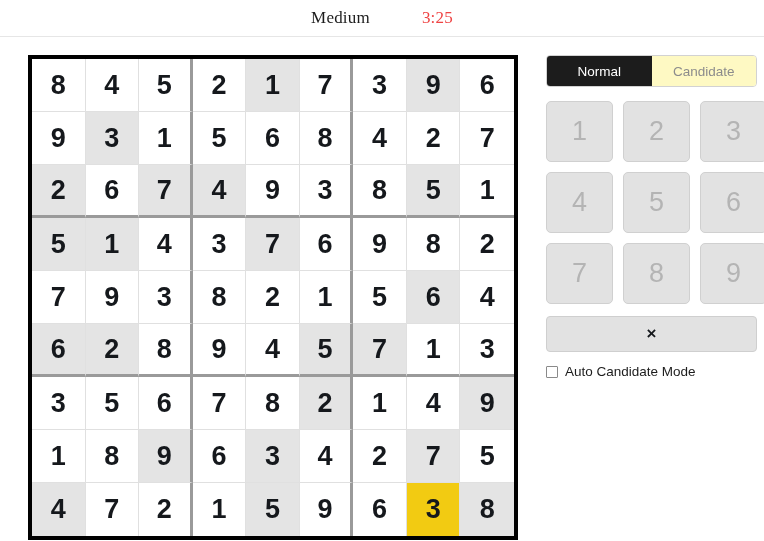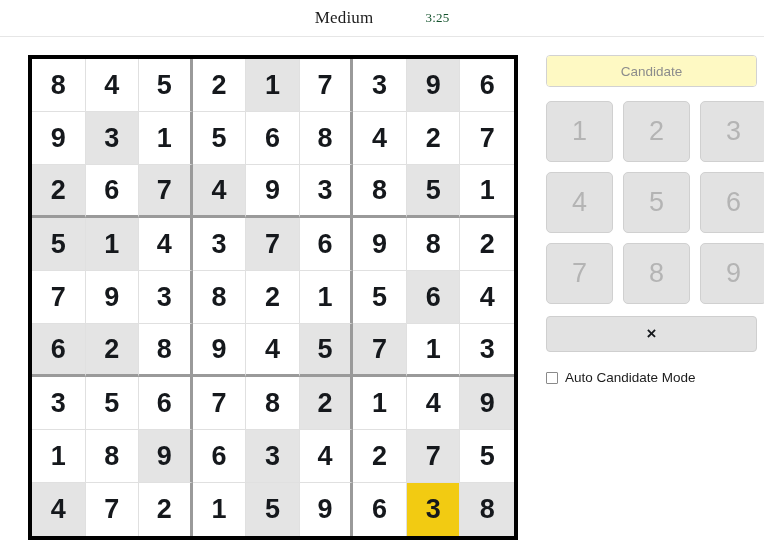--- a/index.html
+++ b/index.html
@@ -19,21 +19,21 @@
     border-bottom: 1px solid #e6e6e6;
     display: flex; align-items: center; justify-content: center;
   }
   .header-inner { display: flex; align-items: center; gap: 52px; }
   .difficulty {
     font-family: "Liberation Serif", serif;
     font-size: 17px; color: #1c1c1c; letter-spacing: .2px;
   }
   .timer {
     font-family: "Liberation Serif", serif;
-    font-size: 13px; color: #14532d; letter-spacing: .2px;
+    font-size: 17px; color: #ef4444; letter-spacing: .2px;
   }
 
   
   .board-wrap {
     position: absolute; left: 28px; top: 55px;
     width: 490px; height: 485px;
   }
   .board {
     width: 490px; height: 485px;
     border: 4px solid #000000;
@@ -93,21 +93,21 @@
 
   .erase-btn {
     margin-top: 12px;
     width: 211px; height: 36px;
     background: #e2e2e2; border: 1px solid #cfcfcf; border-radius: 4px;
     display: flex; align-items: center; justify-content: center;
     font-size: 17px; font-weight: bold; color: #15181c; cursor: pointer;
   }
 
   .auto-row {
-    margin-top: 18px;
+    margin-top: 12px;
     display: flex; align-items: center; gap: 7px;
   }
   .chk {
     width: 12px; height: 12px;
     border: 1px solid #8a8a8a; background: #ffffff; border-radius: 1px;
     cursor: pointer; flex: none;
   }
   .auto-label { font-size: 13.5px; color: #1c1c1c; }
 </style>
 </head>
@@ -204,20 +204,21 @@
         <div class="cell col-r3 last-row">9</div>
         <div class="cell last-row">6</div>
         <div class="cell selected last-row">3</div>
         <div class="cell shaded last-col last-row">8</div>
       </div>
   </div>
 
   <div class="panel">
 
     <div class="mode-toggle" id="mode-toggle">
+        <div class="mode-btn active">Normal</div>
         <div class="mode-btn">Candidate</div>
       </div>
 
     <div class="numpad" id="numpad">
         <div class="num-btn">1</div>
         <div class="num-btn">2</div>
         <div class="num-btn">3</div>
         <div class="num-btn">4</div>
         <div class="num-btn">5</div>
         <div class="num-btn">6</div>

